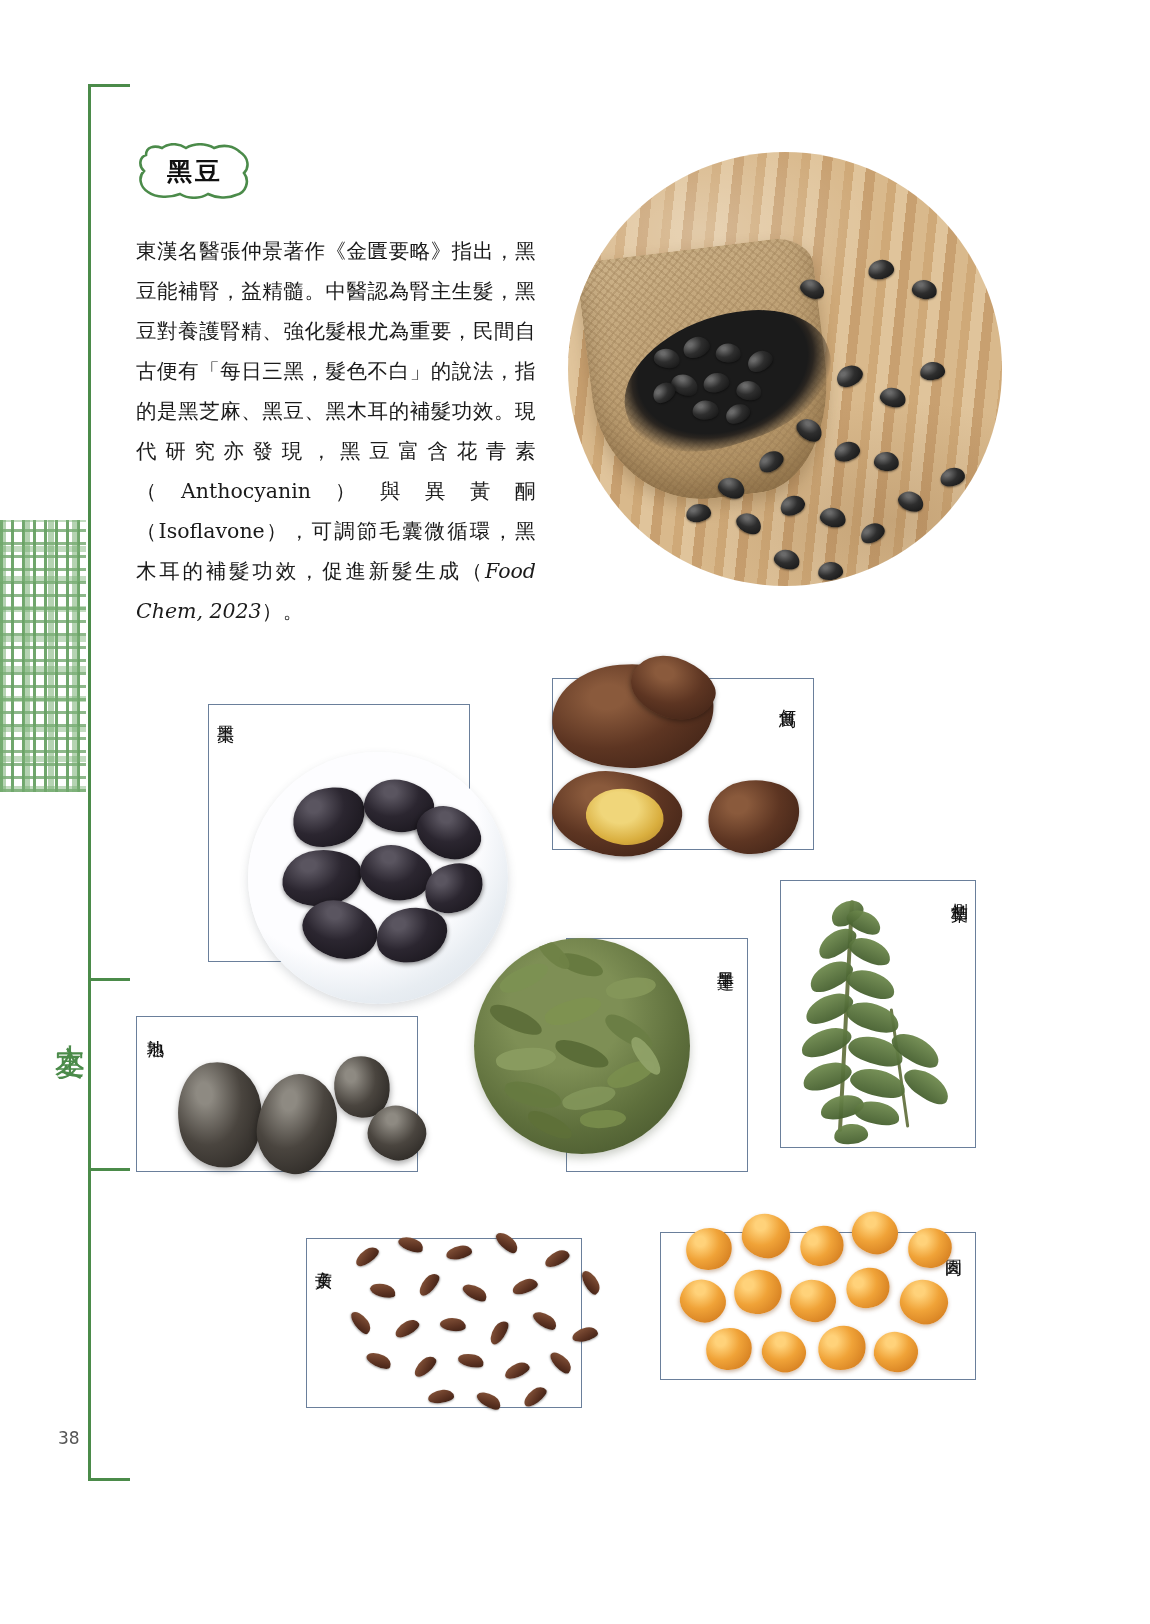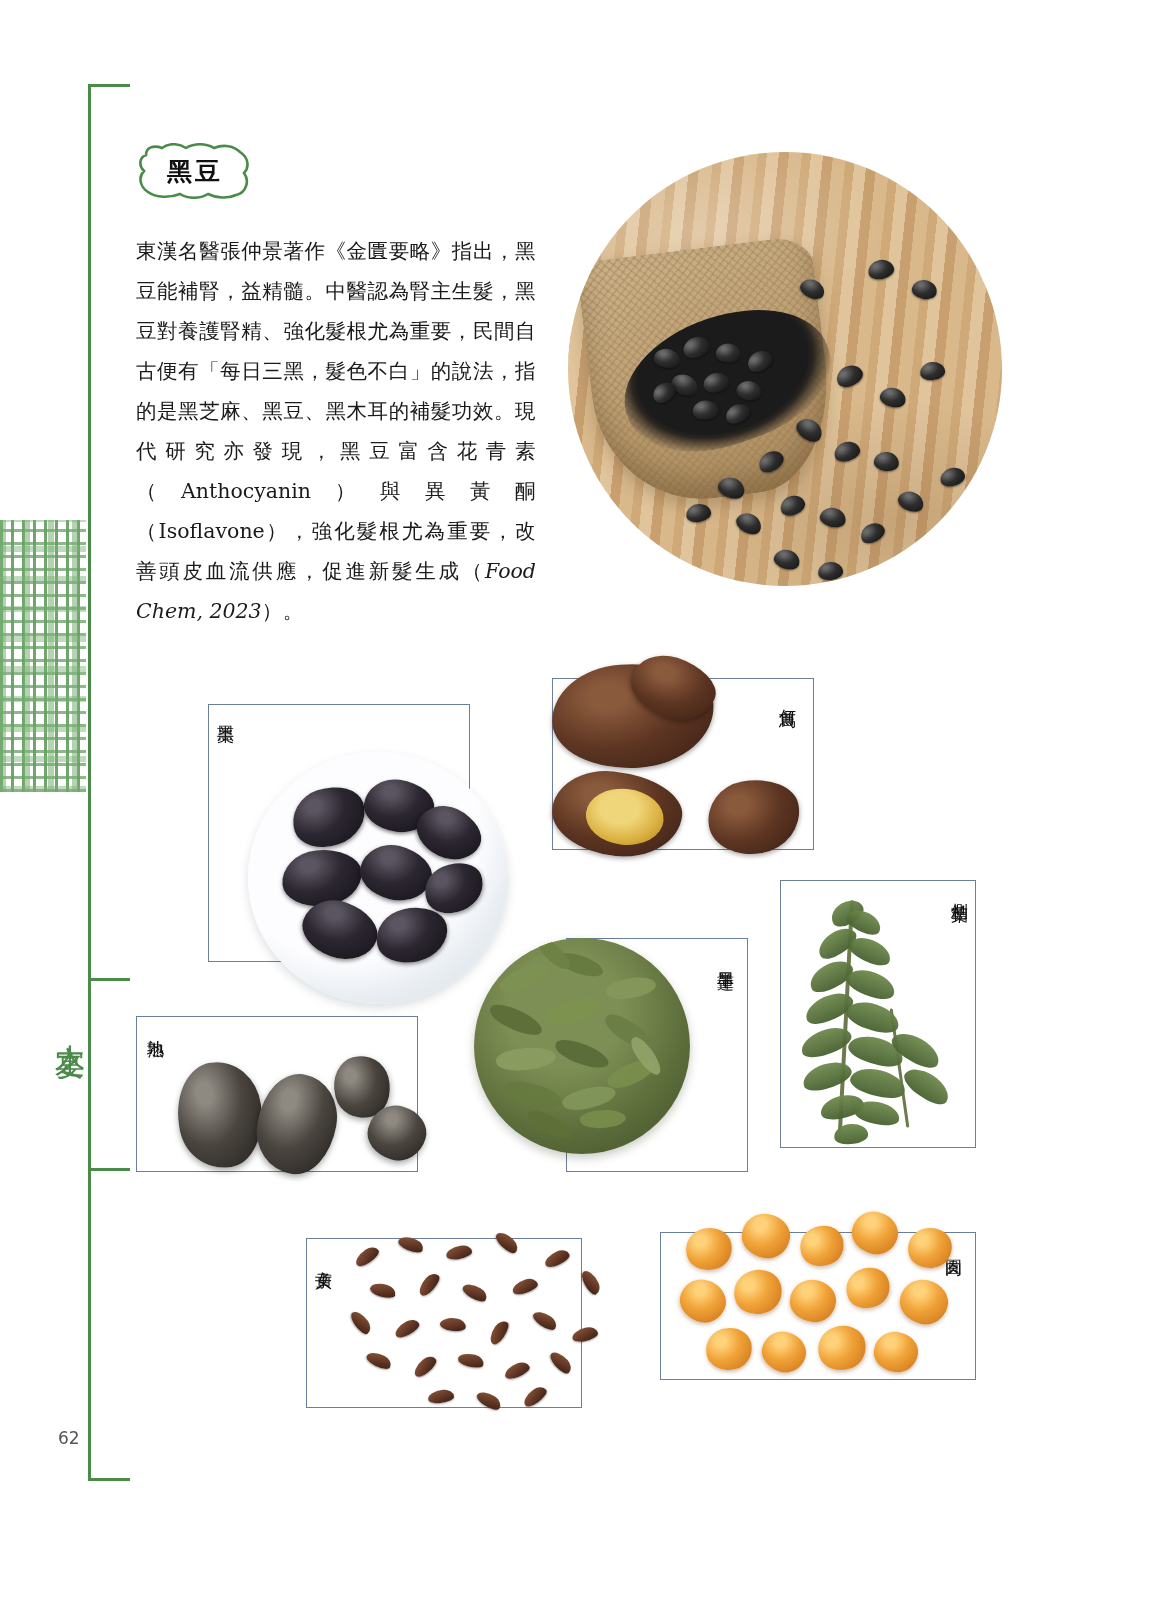--- a/index.html
+++ b/index.html
@@ -294,33 +294,33 @@
   <div class="vrule-tick" style="top:84px;"></div>
   <div class="vrule-tick" style="top:1478px;"></div>
   <div class="vrule-tick" style="top:978px;"></div>
   <div class="vrule-tick" style="top:1168px;"></div>
 
   <div class="weave"></div>
   <div class="weave2"></div>
 
   <div class="chapter-title">木之宴</div>
 
-  <div class="page-number">62</div>
+  <div class="page-number">38</div>
 
   <div class="badge">
     <svg width="118" height="56" viewBox="0 0 118 56">
       <path d="M10 12 C10 4 18 2 26 5 C34 -1 44 1 50 5 C58 0 70 0 78 5 C88 1 98 3 104 9
                C112 14 114 24 108 30 C114 38 110 50 100 52 C92 56 80 55 72 51
                C64 56 52 56 44 51 C34 55 20 55 12 49 C4 44 2 34 8 28 C2 22 4 14 10 12 Z" fill="#ffffff" stroke="#4b8b4a" stroke-width="2.6"></path>
     </svg>
     <div class="badge-label">黑豆</div>
   </div>
 
   <div class="body-text">
-    <span>東漢名醫張仲景著作《金匱要略》指出，黑豆能補腎，益精髓。中醫認為腎主生髮，黑豆對養護腎精、強化髮根尤為重要，民間自古便有「每日三黑，髮色不白」的說法，指的是黑芝麻、黑豆、黑木耳的補髮功效。現代研究亦發現，黑豆富含花青素（</span><span class="lat">Anthocyanin</span><span>）與異黃酮（</span><span class="lat">Isoflavone</span><span>），強化髮根尤為重要，改善頭皮血流供應，促進新髮生成（</span><span class="lat src">Food Chem, 2023</span><span>）。</span>
+    <span>東漢名醫張仲景著作《金匱要略》指出，黑豆能補腎，益精髓。中醫認為腎主生髮，黑豆對養護腎精、強化髮根尤為重要，民間自古便有「每日三黑，髮色不白」的說法，指的是黑芝麻、黑豆、黑木耳的補髮功效。現代研究亦發現，黑豆富含花青素（</span><span class="lat">Anthocyanin</span><span>）與異黃酮（</span><span class="lat">Isoflavone</span><span>），可調節毛囊微循環，黑木耳的補髮功效，促進新髮生成（</span><span class="lat src">Food Chem, 2023</span><span>）。</span>
   </div>
 
   <div class="hero">
     <div class="hero-wood"></div>
     <div class="sack">
       <div class="sack-mouth"></div>
 
       <div class="bean" style="left:66px;  top:96px;  width:26px; height:19px; transform:rotate(18deg);"></div>
       <div class="bean" style="left:96px;  top:88px;  width:27px; height:20px; transform:rotate(-14deg);"></div>
       <div class="bean" style="left:128px; top:98px;  width:25px; height:19px; transform:rotate(8deg);"></div>

